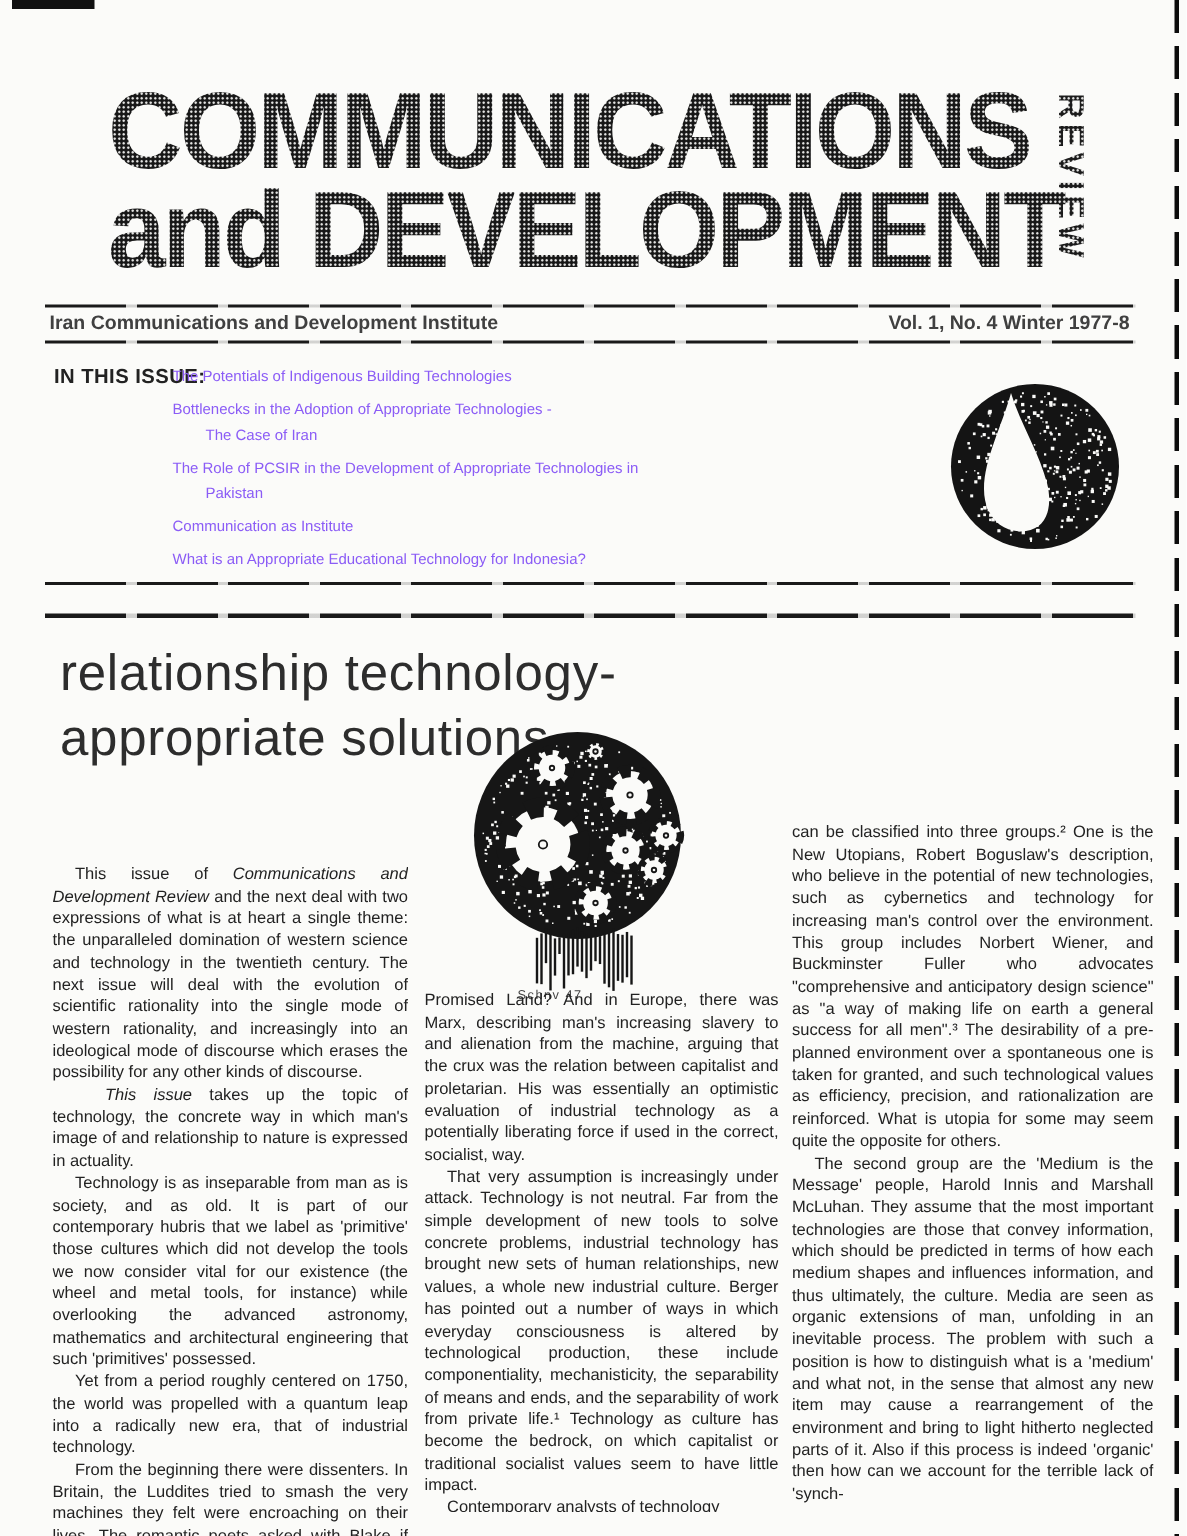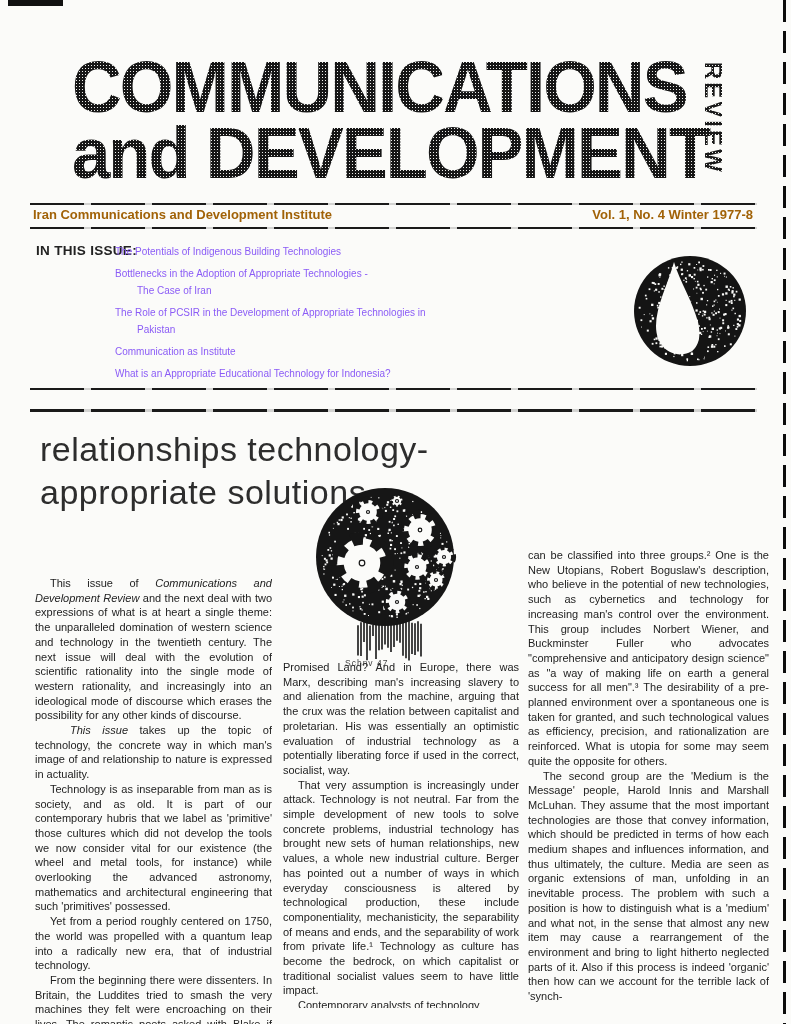--- a/index.html
+++ b/index.html
@@ -18,21 +18,21 @@
          text-orientation:sideways;font-size:24px;font-weight:700;letter-spacing:3px;color:#1a1a1a;}
   .halftone{position:absolute;left:60px;top:40px;width:700px;height:165px;pointer-events:none;
          background-image:radial-gradient(rgba(251,251,249,0.95) 0.7px,transparent 0.9px);
          background-size:3px 3px;}
   
   .rule{position:absolute;left:30px;right:34px;height:2px;
         background:repeating-linear-gradient(90deg,#1a1a1a 0 54px,rgba(26,26,26,.18) 54px 61px);}
   .r1{top:203px;} .r2{top:227px;} .r3{top:388px;} .r4{top:409px;height:3px;}
   
   .inst-bar{position:absolute;left:33px;right:38px;top:207px;display:flex;
-        justify-content:space-between;font-size:13px;font-weight:700;color:#a16207;}
+        justify-content:space-between;font-size:13px;font-weight:700;color:#404040;}
   
   .toc-label{position:absolute;left:36px;top:243px;font-size:13.5px;font-weight:600;
         letter-spacing:.3px;color:#222;}
   .toc-items{position:absolute;left:115px;top:243px;width:520px;font-size:10px;
         line-height:17px;color:#8b5cf6;}
   .toc-item{margin-bottom:5px;}
   .toc-cont{padding-left:22px;}
   
   .logo{position:absolute;left:632px;top:254px;}
   
@@ -396,21 +396,21 @@
         <rect x="27.0" y="66.5" width="1.5" height="1.5" fill="#fbfbf9"></rect>
         <rect x="49.3" y="82.8" width="2.2" height="2.2" fill="#fbfbf9"></rect>
       </g>
     <path d="M42,8 C36,30 24,52 24,72 C24,92 38,102 52,100 C66,98 70,84 66,68 C60,46 48,28 42,8 Z" fill="#fbfbf9"></path>
   </svg>
 
   <div class="rule r3"></div>
   <div class="rule r4"></div>
 
   <div class="headline">
-    <div>relationships technology-</div>
+    <div>relationship technology-</div>
     <div>appropriate solutions</div>
   </div>
 
   <svg class="ball" width="150" height="180" viewBox="0 0 150 180">
     <circle cx="75" cy="69" r="69" fill="#161616"></circle>
     <g id="ball-speckle">
         <rect x="57.3" y="32.5" width="1.6" height="1.6" fill="#fbfbf9"></rect>
         <rect x="106.7" y="66.2" width="1.7" height="1.7" fill="#fbfbf9"></rect>
         <rect x="91.4" y="59.4" width="1.0" height="1.0" fill="#fbfbf9"></rect>
         <rect x="106.9" y="56.6" width="1.3" height="1.3" fill="#fbfbf9"></rect>

